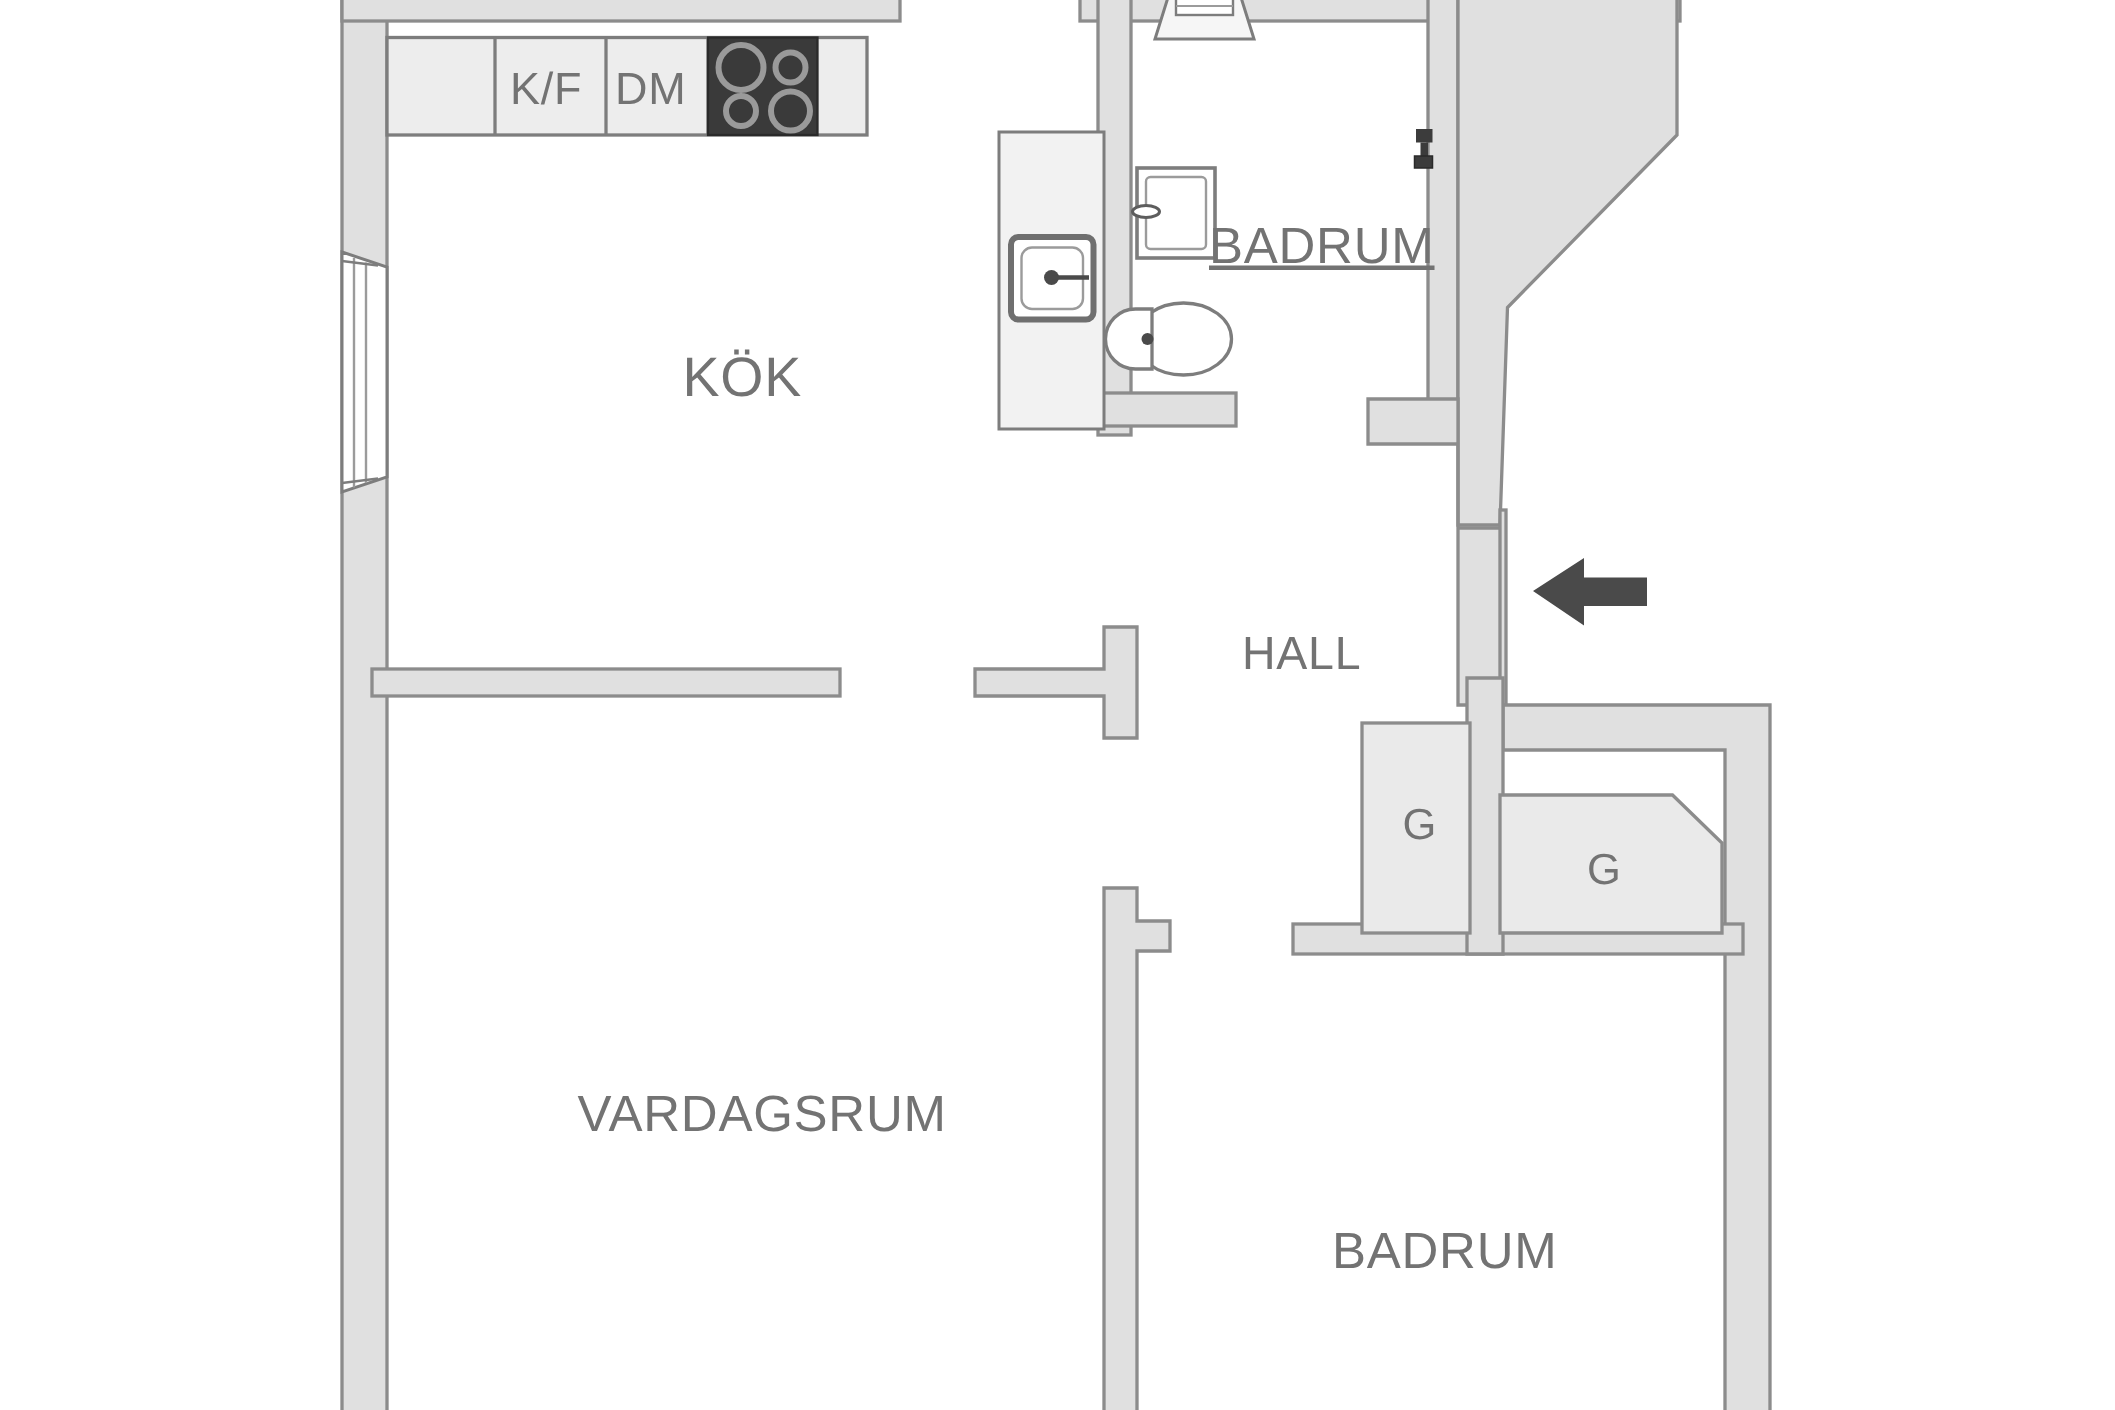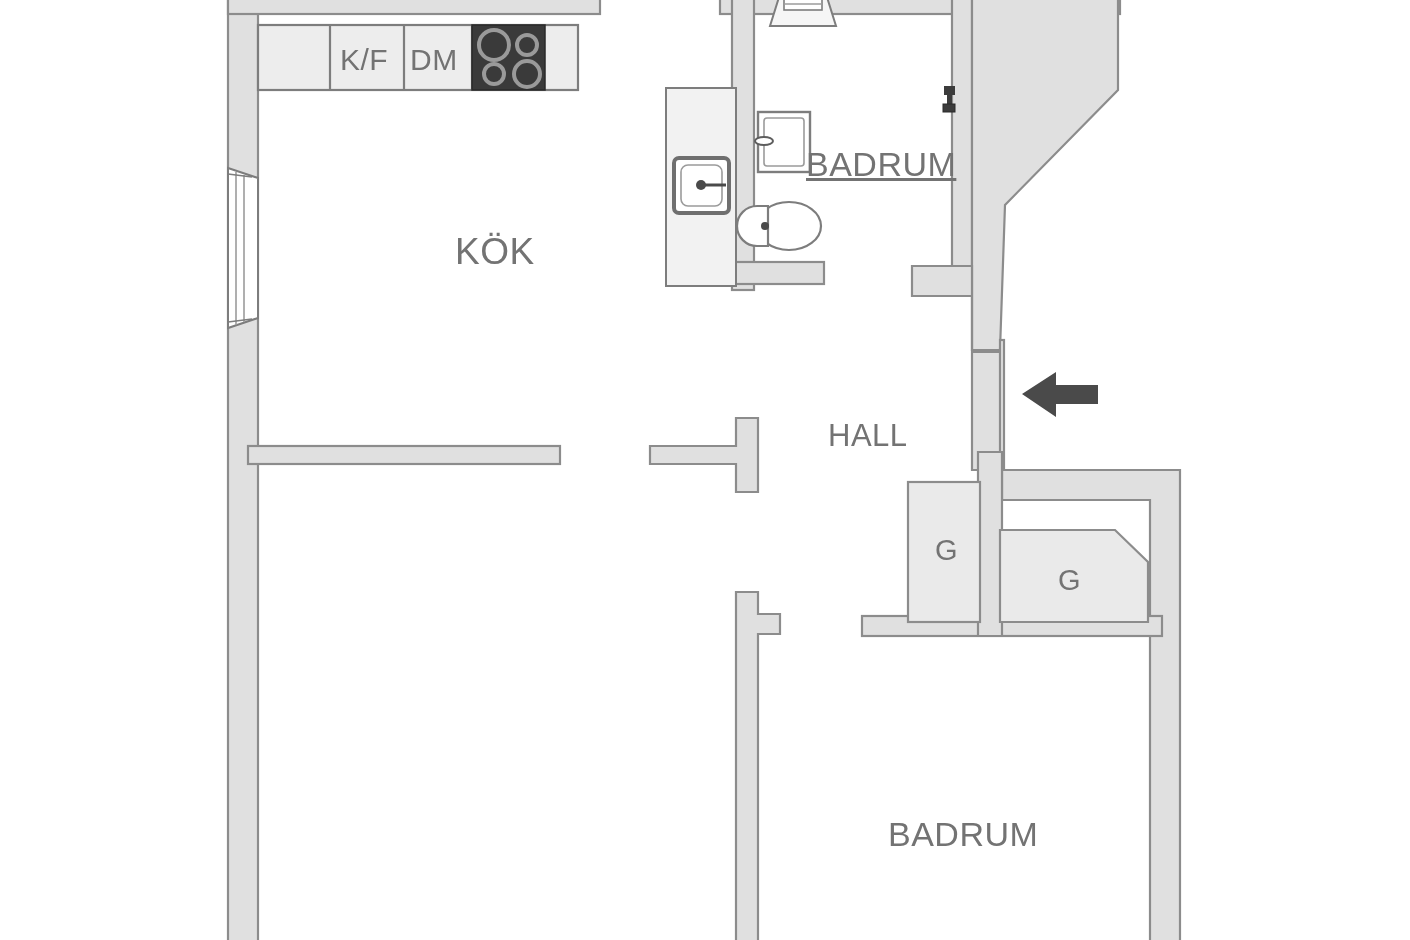--- a/index.html
+++ b/index.html
@@ -141,20 +141,21 @@
     </g>
 
   </svg>
 
   <div class="room-label label-xl" style="left:455px; top:233px;">KÖK</div>
 
   <div class="room-label label-lg" style="left:806px; top:147px;text-decoration:underline;">BADRUM</div>
 
   <div class="room-label label-md" style="left:828px; top:420px;text-align:center;">HALL</div>
 
+  <div class="room-label label-lg" style="left:385px; top:726px;">VARDAGSRUM</div>
 
   <div class="room-label label-lg" style="left:888px; top:817px;">BADRUM</div>
 
   <div class="room-label label-closet" style="left:935px; top:536px;">G</div>
 
   <div class="room-label label-closet" style="left:1058px; top:566px;">G</div>
 
   <div class="room-label label-sm" style="left:340px; top:45px;">K/F</div>
 
   <div class="room-label label-sm" style="left:410px; top:45px;">DM</div>

